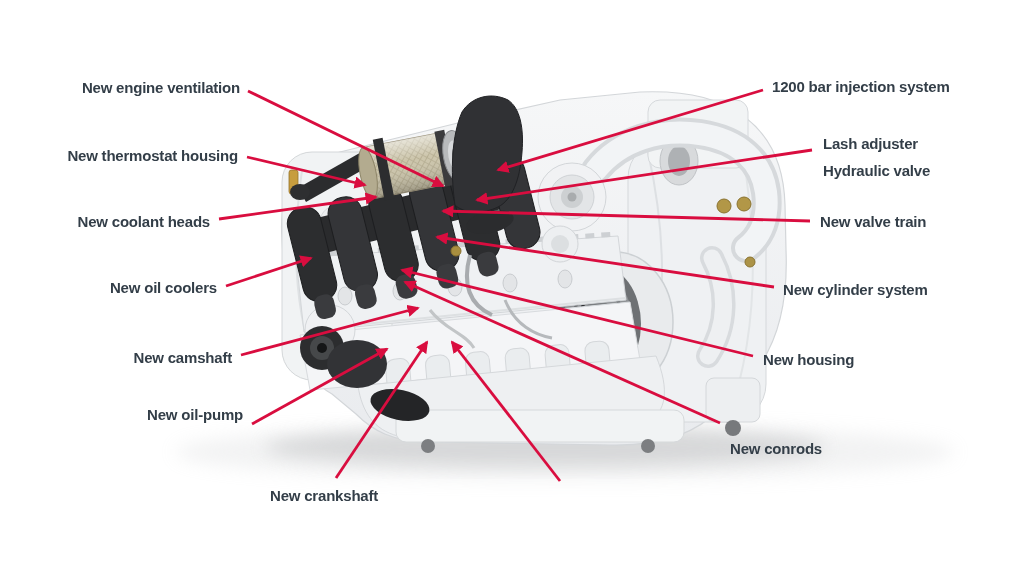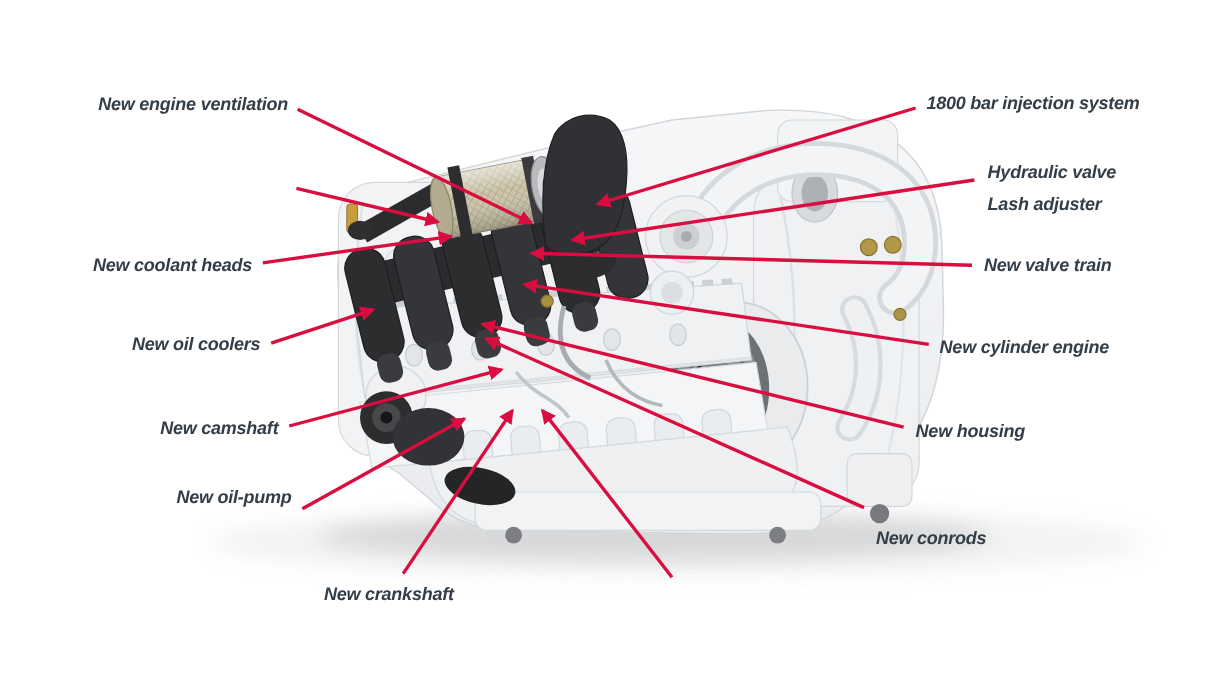--- a/index.html
+++ b/index.html
@@ -5,21 +5,20 @@
   :root{
     --label-text:#333e48;
     --leader-line:#d90d3f;
     --page-bg:#ffffff;
   }
   html,body{margin:0;padding:0;background:var(--page-bg);}
   .stage{
     position:relative;width:1024px;height:561px;overflow:hidden;
     background:var(--page-bg);
     font-family:"Liberation Sans",sans-serif;
-    font-style:italic;
   }
   .stage svg{position:absolute;left:0;top:0;}
   .label{
     position:absolute;
     font-weight:700;font-size:15px;line-height:18px;letter-spacing:-0.2px;
     color:var(--label-text);white-space:nowrap;
   }
   .label.two-line{line-height:27px;}
   .leader{stroke:var(--leader-line);stroke-width:2.8;fill:none;}
 </style>
@@ -227,30 +226,31 @@
       <line class="leader" x1="763" y1="90" x2="498" y2="170" marker-end="url(#arrowhead)"></line>
       <line class="leader" x1="812" y1="150" x2="477" y2="200" marker-end="url(#arrowhead)"></line>
       <line class="leader" x1="810" y1="221" x2="443" y2="211" marker-end="url(#arrowhead)"></line>
       <line class="leader" x1="774" y1="287" x2="437" y2="237" marker-end="url(#arrowhead)"></line>
       <line class="leader" x1="753" y1="356" x2="402" y2="270" marker-end="url(#arrowhead)"></line>
       <line class="leader" x1="720" y1="423" x2="405" y2="282" marker-end="url(#arrowhead)"></line>
     </g>
   </svg>
 
   <div class="label" style="right:784px;top:79px">New engine ventilation</div>
+  <div class="label" style="right:786px;top:147px">New thermostat housing</div>
   <div class="label" style="right:814px;top:213px">New coolant heads</div>
   <div class="label" style="right:807px;top:279px">New oil coolers</div>
   <div class="label" style="right:792px;top:349px">New camshaft</div>
   <div class="label" style="right:781px;top:406px">New oil-pump</div>
   <div class="label" style="left:270px;top:487px">New crankshaft</div>
 
 
-  <div class="label" style="left:772px;top:78px">1800 bar injection system</div>
+  <div class="label" style="left:772px;top:78px">1200 bar injection system</div>
   <div class="label two-line" style="left:823px;top:130px">
+    <div>Lash adjuster</div>
     <div>Hydraulic valve</div>
-    <div>Lash adjuster</div>
   </div>
   <div class="label" style="left:820px;top:213px">New valve train</div>
-  <div class="label" style="left:783px;top:281px">New cylinder engine</div>
+  <div class="label" style="left:783px;top:281px">New cylinder system</div>
   <div class="label" style="left:763px;top:351px">New housing</div>
   <div class="label" style="left:730px;top:440px">New conrods</div>
 
 </div>
 
 </body></html>

